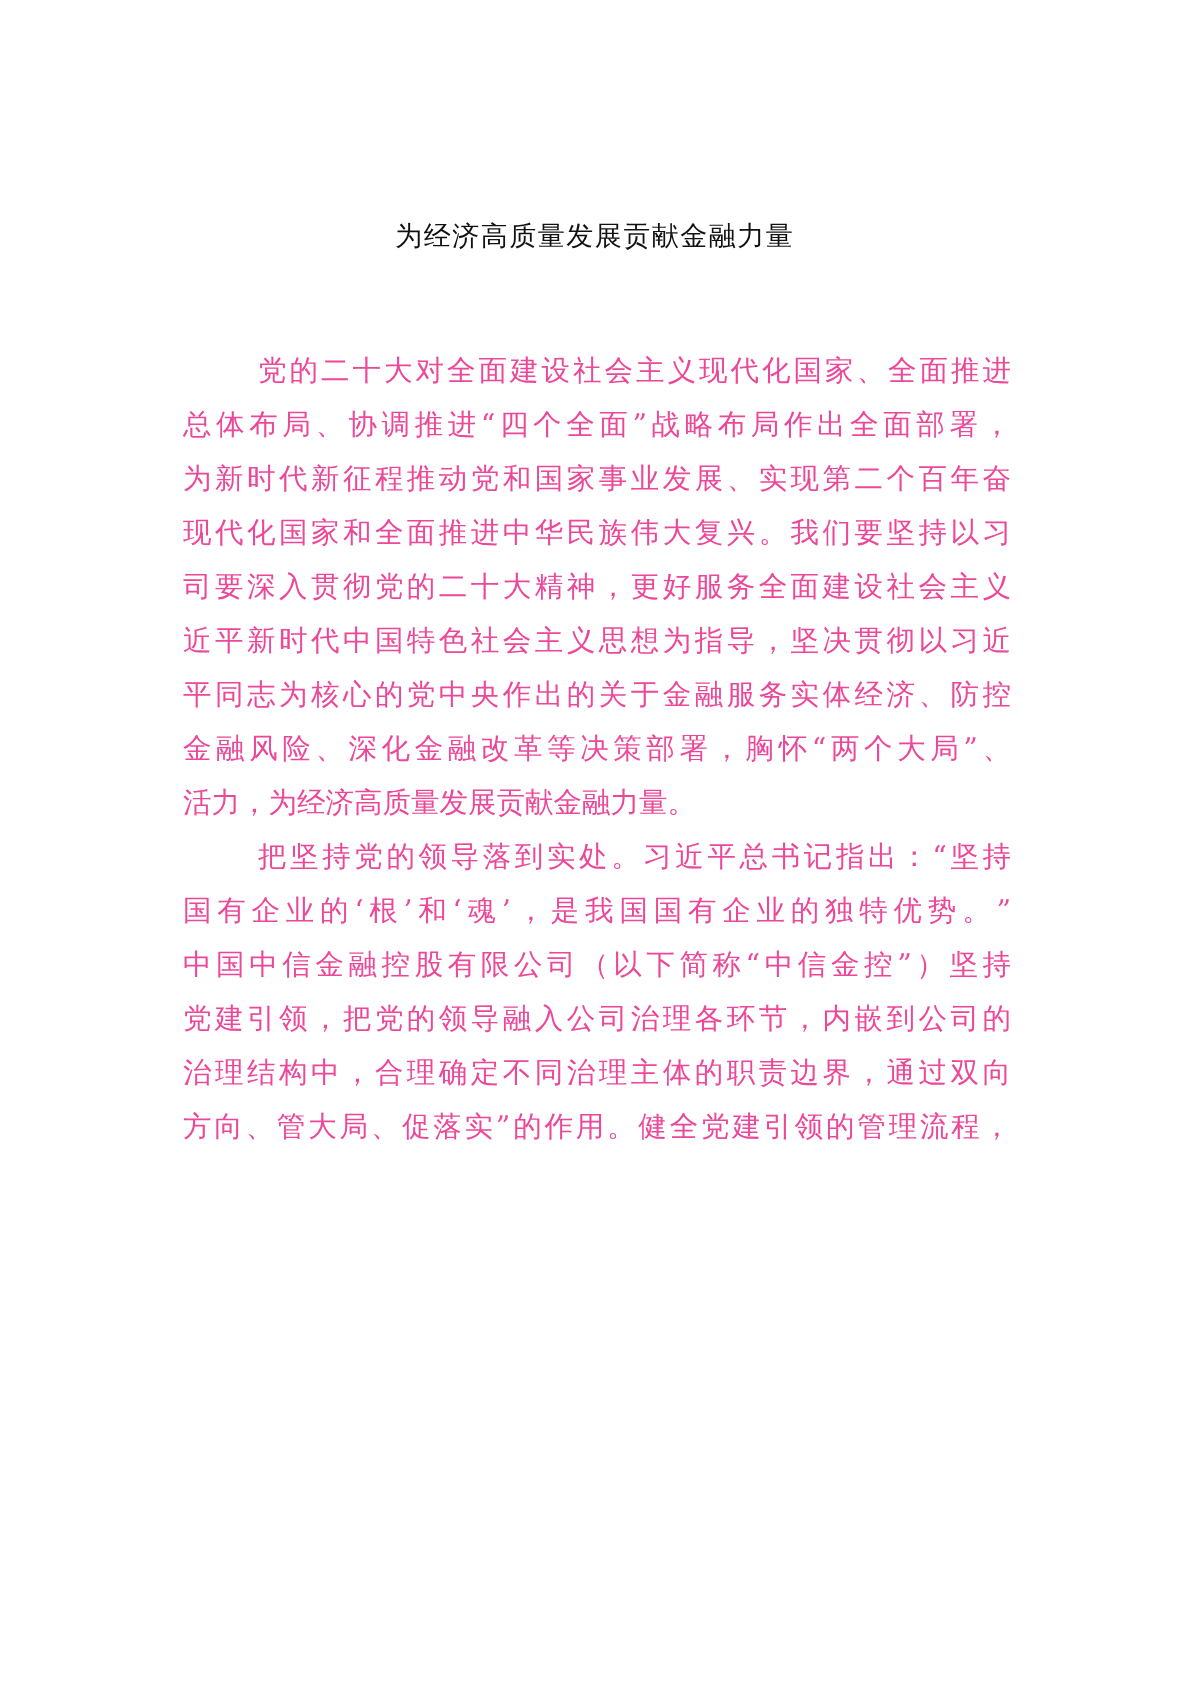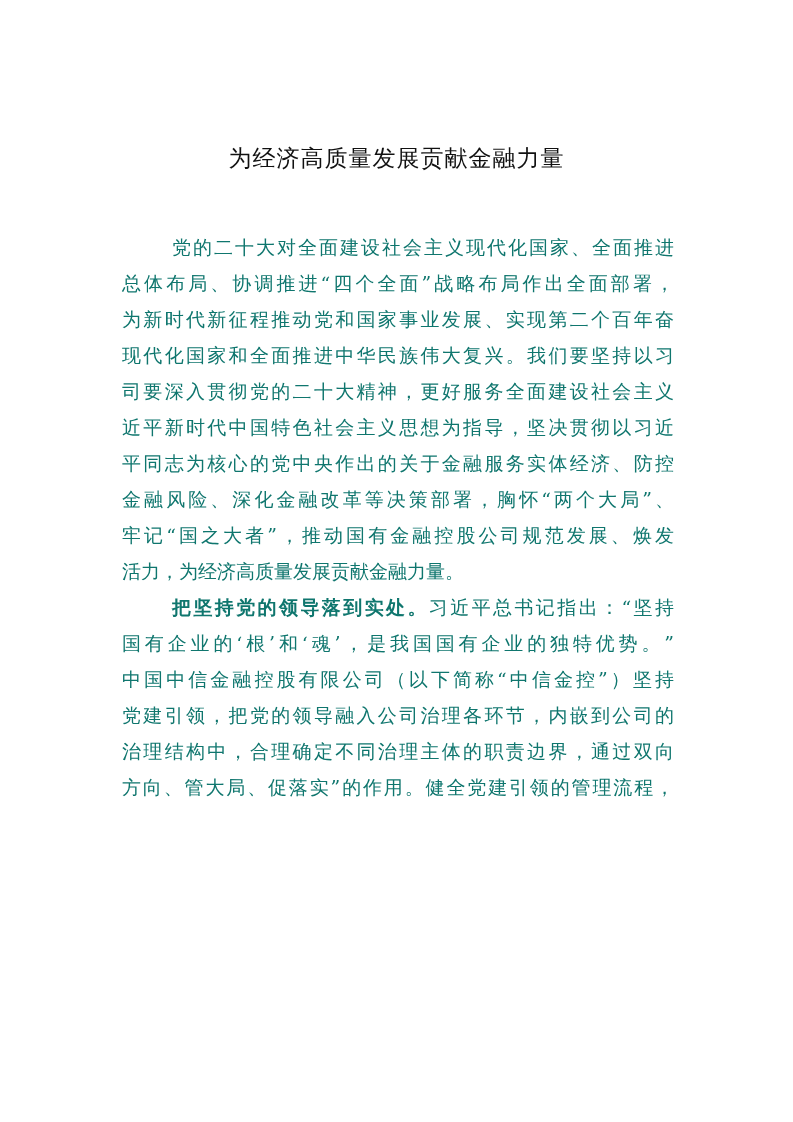--- a/index.html
+++ b/index.html
@@ -1,51 +1,50 @@
 <!DOCTYPE html>
 <html><head>
 <meta charset="utf-8">
 <style>
   html, body { margin: 0; padding: 0; background: #ffffff; }
   body { width: 793px; height: 1122px; position: relative; overflow: hidden; }
   .page { position: absolute; left: 0; top: 0; width: 793px; height: 1122px; background: #fff; }
   .title {
     position: absolute; left: 0; top: 138px; width: 793px; text-align: center;
-    font-family: "DejaVu Sans", sans-serif; font-size: 23px; color: #111;
+    font-family: "DejaVu Sans", sans-serif; font-size: 18px; color: #111;
     letter-spacing: 1px; line-height: 40px;
   }
   .body {
     position: absolute; left: 122px; top: 229px; width: 552px;
-    font-family: "DejaVu Serif", serif; font-size: 19px; color: #0f766e;
+    font-family: "DejaVu Serif", serif; font-size: 19px; color: #ec4899;
   }
   .line {
     height: 36px; line-height: 36px; white-space: nowrap;
     text-align: justify; text-align-last: justify;
   }
   .line.last { text-align-last: left; }
   .line.indent { padding-left: 50px; }
-  .bold { font-family: "DejaVu Sans", sans-serif; font-weight: bold; }
+  .bold { font-family: "DejaVu Sans", sans-serif; font-weight: normal; }
 </style>
 </head>
 <body>
 
 <div class="page">
   <div class="title">为经济高质量发展贡献金融力量</div>
 
   <div class="body">
     <div>
       <div class="line indent">党的二十大对全面建设社会主义现代化国家、全面推进</div>
       <div class="line">总体布局、协调推进“四个全面”战略布局作出全面部署，</div>
       <div class="line">为新时代新征程推动党和国家事业发展、实现第二个百年奋</div>
       <div class="line">现代化国家和全面推进中华民族伟大复兴。我们要坚持以习</div>
       <div class="line">司要深入贯彻党的二十大精神，更好服务全面建设社会主义</div>
       <div class="line">近平新时代中国特色社会主义思想为指导，坚决贯彻以习近</div>
       <div class="line">平同志为核心的党中央作出的关于金融服务实体经济、防控</div>
       <div class="line">金融风险、深化金融改革等决策部署，胸怀“两个大局”、</div>
-      <div class="line">牢记“国之大者”，推动国有金融控股公司规范发展、焕发</div>
       <div class="line last">活力，为经济高质量发展贡献金融力量。</div>
     </div>
 
     <div>
       <div class="line indent"><span class="bold">把坚持党的领导落到实处。</span><span>习近平总书记指出：“坚持</span></div>
       <div class="line">国有企业的‘根’和‘魂’，是我国国有企业的独特优势。”</div>
       <div class="line">中国中信金融控股有限公司（以下简称“中信金控”）坚持</div>
       <div class="line">党建引领，把党的领导融入公司治理各环节，内嵌到公司的</div>
       <div class="line">治理结构中，合理确定不同治理主体的职责边界，通过双向</div>
       <div class="line">方向、管大局、促落实”的作用。健全党建引领的管理流程，</div>

